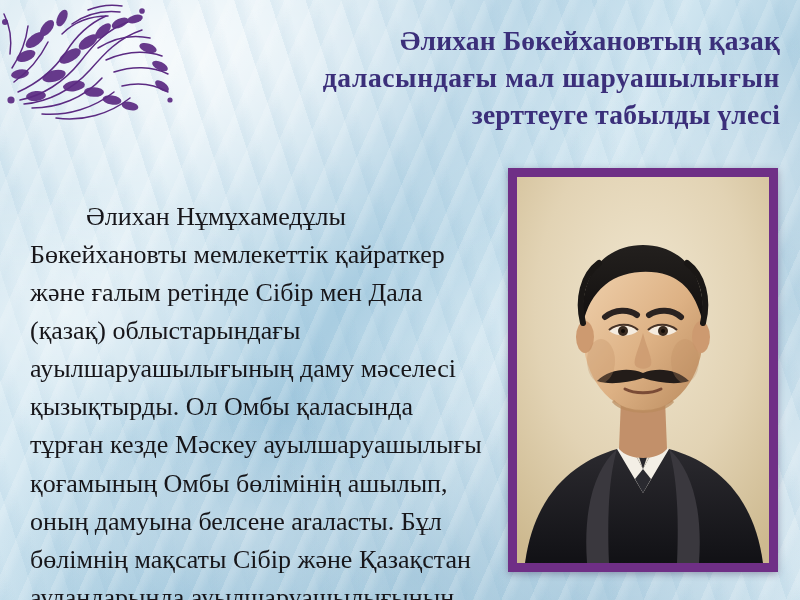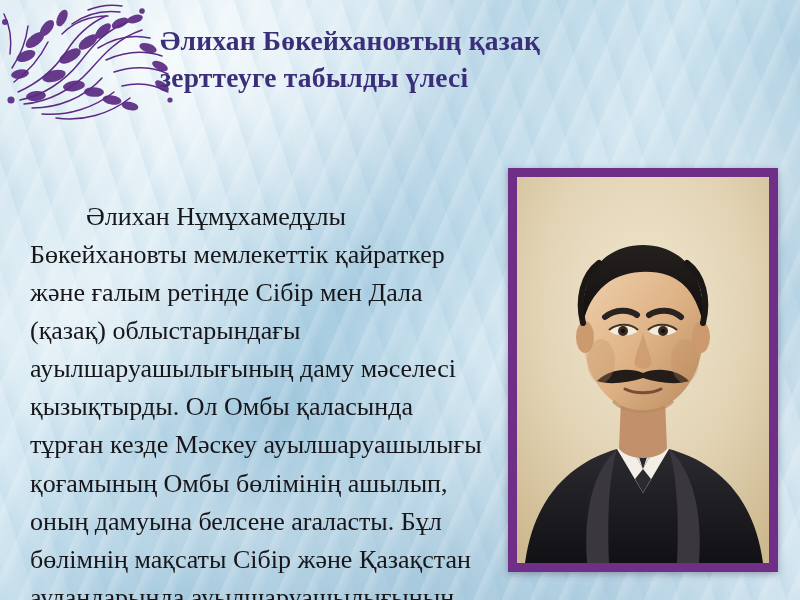--- a/index.html
+++ b/index.html
@@ -58,20 +58,21 @@
     z-index: 3;
   }
 
   
   .title {
     position: absolute;
     left: 160px;
     top: 22px;
     width: 620px;
     z-index: 4;
+    text-align: right;
     color: #3b2f7a;
     font-family: "Liberation Serif", serif;
     font-weight: bold;
     font-size: 27.5px;
     line-height: 1.35;
     letter-spacing: .2px;
   }
   .title .ln { display: block; white-space: nowrap; }
   .title .ln2 { letter-spacing: .6px; }
 
@@ -158,20 +159,21 @@
       <ellipse cx="160" cy="82" rx="8" ry="4" transform="rotate(36 160 82)"></ellipse>
       <circle cx="9" cy="96" r="3.6"></circle>
       <circle cx="3" cy="18" r="3"></circle>
       <circle cx="140" cy="7" r="2.8"></circle>
       <circle cx="168" cy="96" r="2.6"></circle>
     </g>
   </svg>
 
   <div class="title">
     <span class="ln ln1">Әлихан Бөкейхановтың қазақ</span>
+    <span class="ln ln2">даласындағы  мал  шаруашылығын</span>
     <span class="ln ln3">зерттеуге табылды үлесі</span>
   </div>
 
   <p class="body-text">Әлихан Нұмұхамедұлы Бөкейхановты мемлекеттік қайраткер және ғалым ретінде Сібір мен Дала (қазақ) облыстарындағы ауылшаруашылығының даму мәселесі қызықтырды. Ол  Омбы қаласында тұрған кезде Мәскеу ауылшаруашылығы қоғамының Омбы бөлімінің ашылып, оның  дамуына белсене araласты. Бұл бөлімнің мақсаты Сібір және Қазақстан аудандарында ауылшаруашылығының дамуына жәрдемдесу болып табылды.</p>
 
   <div class="portrait-frame">
     <div class="portrait-inner">
       <svg viewBox="0 0 252 386" preserveAspectRatio="xMidYMid slice" aria-hidden="true">
         <defs>
           <radialGradient id="bgGrad" cx="50%" cy="34%" r="78%">

